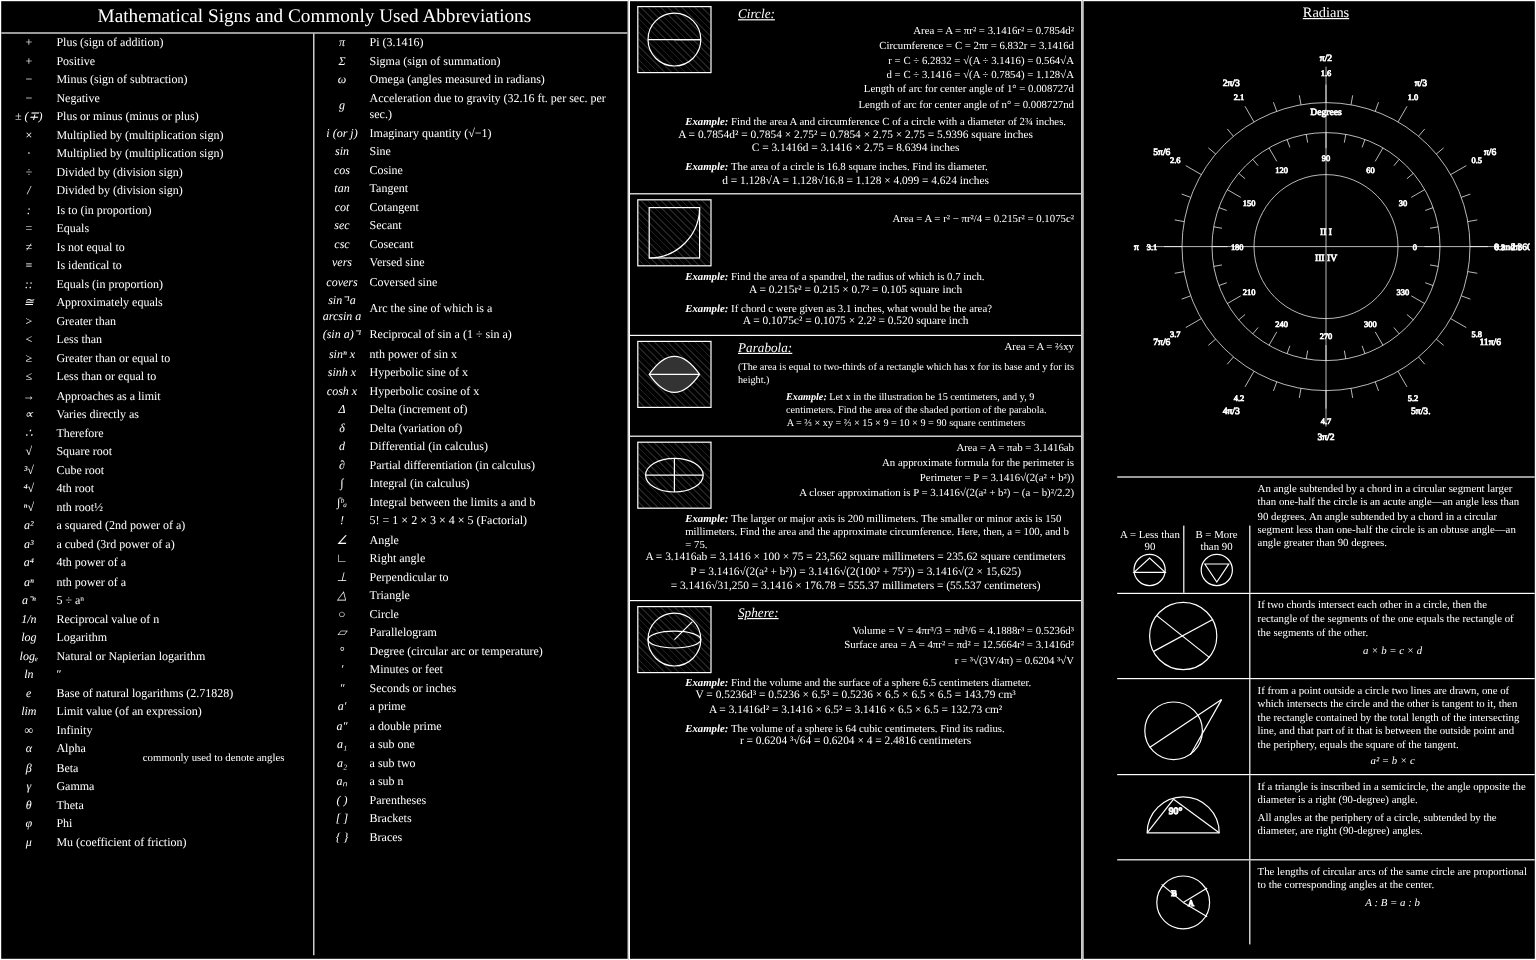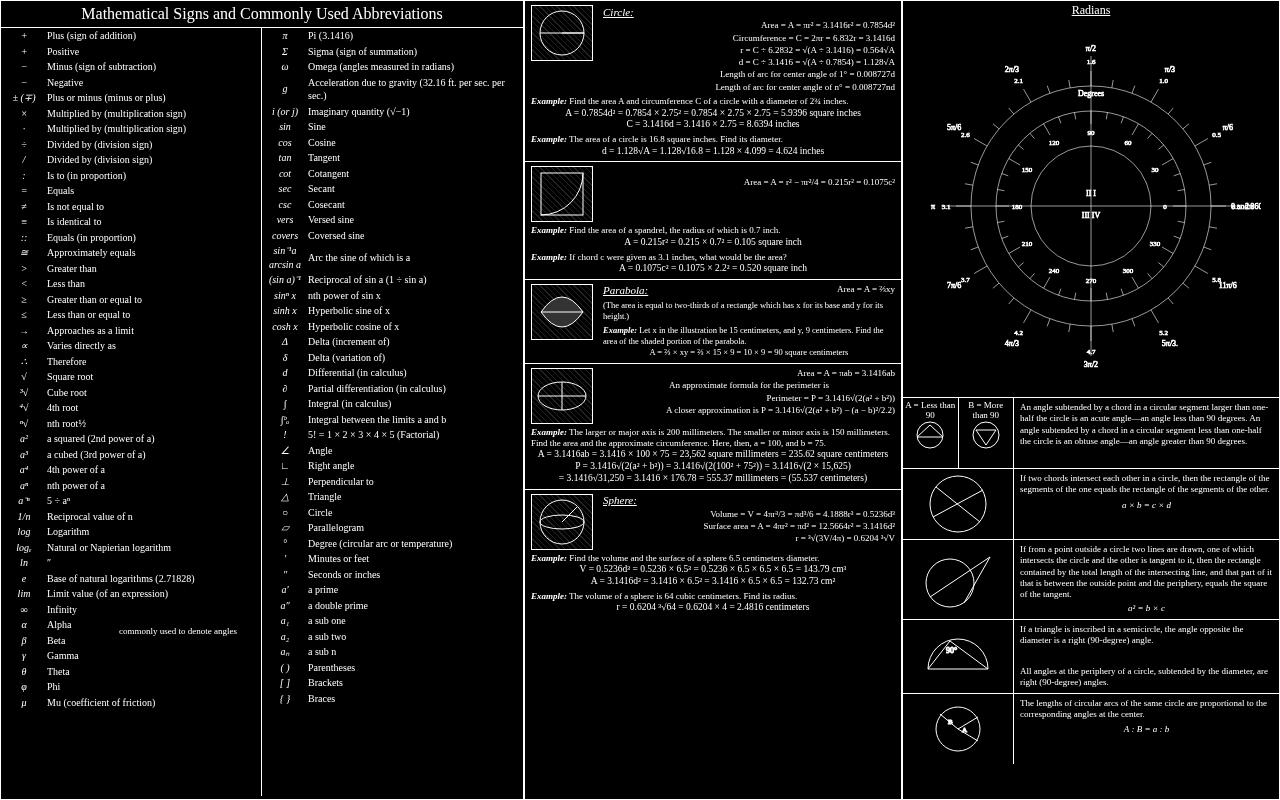--- a/index.html
+++ b/index.html
@@ -1,45 +1,45 @@
 <!DOCTYPE html>
 <html><head>
 <meta charset="utf-8">
 <style>
   html,body{margin:0;padding:0;background:#000;color:#fff;font-family:Georgia,'Times New Roman',serif;font-size:10px;}
   body{width:1280px;height:800px;overflow:hidden;display:flex;}
   .col{border:1px solid #fff;box-sizing:border-box;height:800px;overflow:hidden;}
   .col1{width:524px;}
   .col2{width:378px;}
-  .col3{width:378px;}
+  .col3{width:378px;padding-left:28px;}
   .title{text-align:center;font-size:16px;padding:4px 0;border-bottom:1px solid #fff;}
   .tbl{display:flex;height:calc(100% - 30px);}
   .half{width:50%;box-sizing:border-box;}
   .half:first-child{border-right:1px solid #fff;}
   .row{display:flex;align-items:center;padding:1px 0;line-height:1.35;}
   .sym{width:46px;text-align:center;font-style:italic;}
   .desc{flex:1;padding-right:4px;}
   .note{position:relative;}
   .note-text{position:absolute;right:24px;top:-6px;font-size:9px;text-align:right;line-height:1.1;}
   .panel{border-bottom:1px solid #fff;padding:4px 6px;font-size:9.5px;line-height:1.25;}
   .panel-title{font-style:italic;font-size:11px;text-decoration:underline;}
-  .panel-head{display:flex;gap:10px;align-items:flex-start;}
+  .panel-head{display:flex;gap:22px;align-items:flex-start;}
   .diagram{width:60px;height:54px;border:1px solid #fff;flex-shrink:0;display:flex;align-items:center;justify-content:center;font-size:8px;background:repeating-linear-gradient(45deg,#000,#000 3px,#222 3px,#222 4px);}
   .diagram svg{stroke:#fff;fill:none;}
   .formulas{flex:1;text-align:right;font-size:9px;}
   .formulas div{padding:0.5px 0;}
-  .example{margin-top:3px;font-size:9px;}
+  .example{margin-top:3px;font-size:9px;margin-left:40px;}
   .example .lbl{font-style:italic;font-weight:bold;}
   .radians{height:396px;border-bottom:1px solid #fff;position:relative;text-align:center;}
   .radians-title{text-decoration:underline;font-size:12px;padding-top:2px;}
   .unitcircle{position:absolute;left:50%;top:52%;transform:translate(-50%,-50%);}
   .geom{display:flex;border-bottom:1px solid #fff;min-height:70px;}
   .geom-dia{width:110px;border-right:1px solid #fff;display:flex;align-items:center;justify-content:center;flex-shrink:0;}
   .geom-text{flex:1;padding:4px 6px;font-size:9px;line-height:1.25;}
-  .geom-head{display:flex;}
+  .geom-head{display:flex;margin-top:40px;}
   .geom-head .cell{flex:1;border-right:1px solid #fff;text-align:center;padding:2px;font-size:9px;}
   .geom-head .cell:last-of-type{border-right:none;}
   .ctr{text-align:center;}
 </style>
 </head>
 <body>
 
 <div class="col col1">
   <div class="title">Mathematical Signs and Commonly Used Abbreviations</div>
   <div class="tbl">
@@ -462,21 +462,21 @@
     <div class="panel-head">
       <div class="diagram">
           <svg width="54" height="40">
             <ellipse cx="27" cy="20" rx="24" ry="14"></ellipse>
             <line x1="3" y1="20" x2="51" y2="20"></line>
             <line x1="27" y1="6" x2="27" y2="34"></line>
           </svg>
         </div>
       <div class="formulas">
         <div>Area = A = πab = 3.1416ab</div>
-        <div style="text-align:center">An approximate formula for the perimeter is</div>
+        <div style="">An approximate formula for the perimeter is</div>
         <div>Perimeter = P = 3.1416√(2(a² + b²))</div>
         <div>A closer approximation is  P = 3.1416√(2(a² + b²) − (a − b)²/2.2)</div>
       </div>
     </div>
     <div class="example"><span class="lbl">Example:</span> <span>The larger or major axis is 200 millimeters. The smaller or minor axis is 150 millimeters. Find the area and the approximate circumference. Here, then, a = 100, and b = 75.</span></div>
     <div class="ctr">A = 3.1416ab = 3.1416 × 100 × 75 = 23,562 square millimeters = 235.62 square centimeters</div>
     <div class="ctr">P = 3.1416√(2(a² + b²)) = 3.1416√(2(100² + 75²)) = 3.1416√(2 × 15,625)</div>
     <div class="ctr">= 3.1416√31,250 = 3.1416 × 176.78 = 555.37 millimeters = (55.537 centimeters)</div>
   </div>
 
@@ -678,21 +678,21 @@
     <div class="geom-dia">
         <svg width="80" height="54" stroke="#fff" fill="none">
           <path d="M10 40 A30 30 0 0 1 70 40 Z"></path>
           <line x1="10" y1="40" x2="32" y2="12"></line>
           <line x1="32" y1="12" x2="70" y2="40"></line>
           <text x="28" y="24" fill="#fff" font-size="8">90°</text>
         </svg>
       </div>
     <div class="geom-text">
         <div>If a triangle is inscribed in a semicircle, the angle opposite the diameter is a right (90-degree) angle.</div>
-        <div style="margin-top:20px">All angles at the periphery of a circle, subtended by the diameter, are right (90-degree) angles.</div>
+        <div style="margin-top:4px">All angles at the periphery of a circle, subtended by the diameter, are right (90-degree) angles.</div>
       </div>
   </div>
 
   <div class="geom" style="border-bottom:none">
     <div class="geom-dia">
         <svg width="80" height="54" stroke="#fff" fill="none">
           <circle cx="40" cy="27" r="22"></circle>
           <line x1="40" y1="27" x2="60" y2="15"></line>
           <line x1="40" y1="27" x2="60" y2="39"></line>
           <line x1="40" y1="27" x2="22" y2="12"></line>

